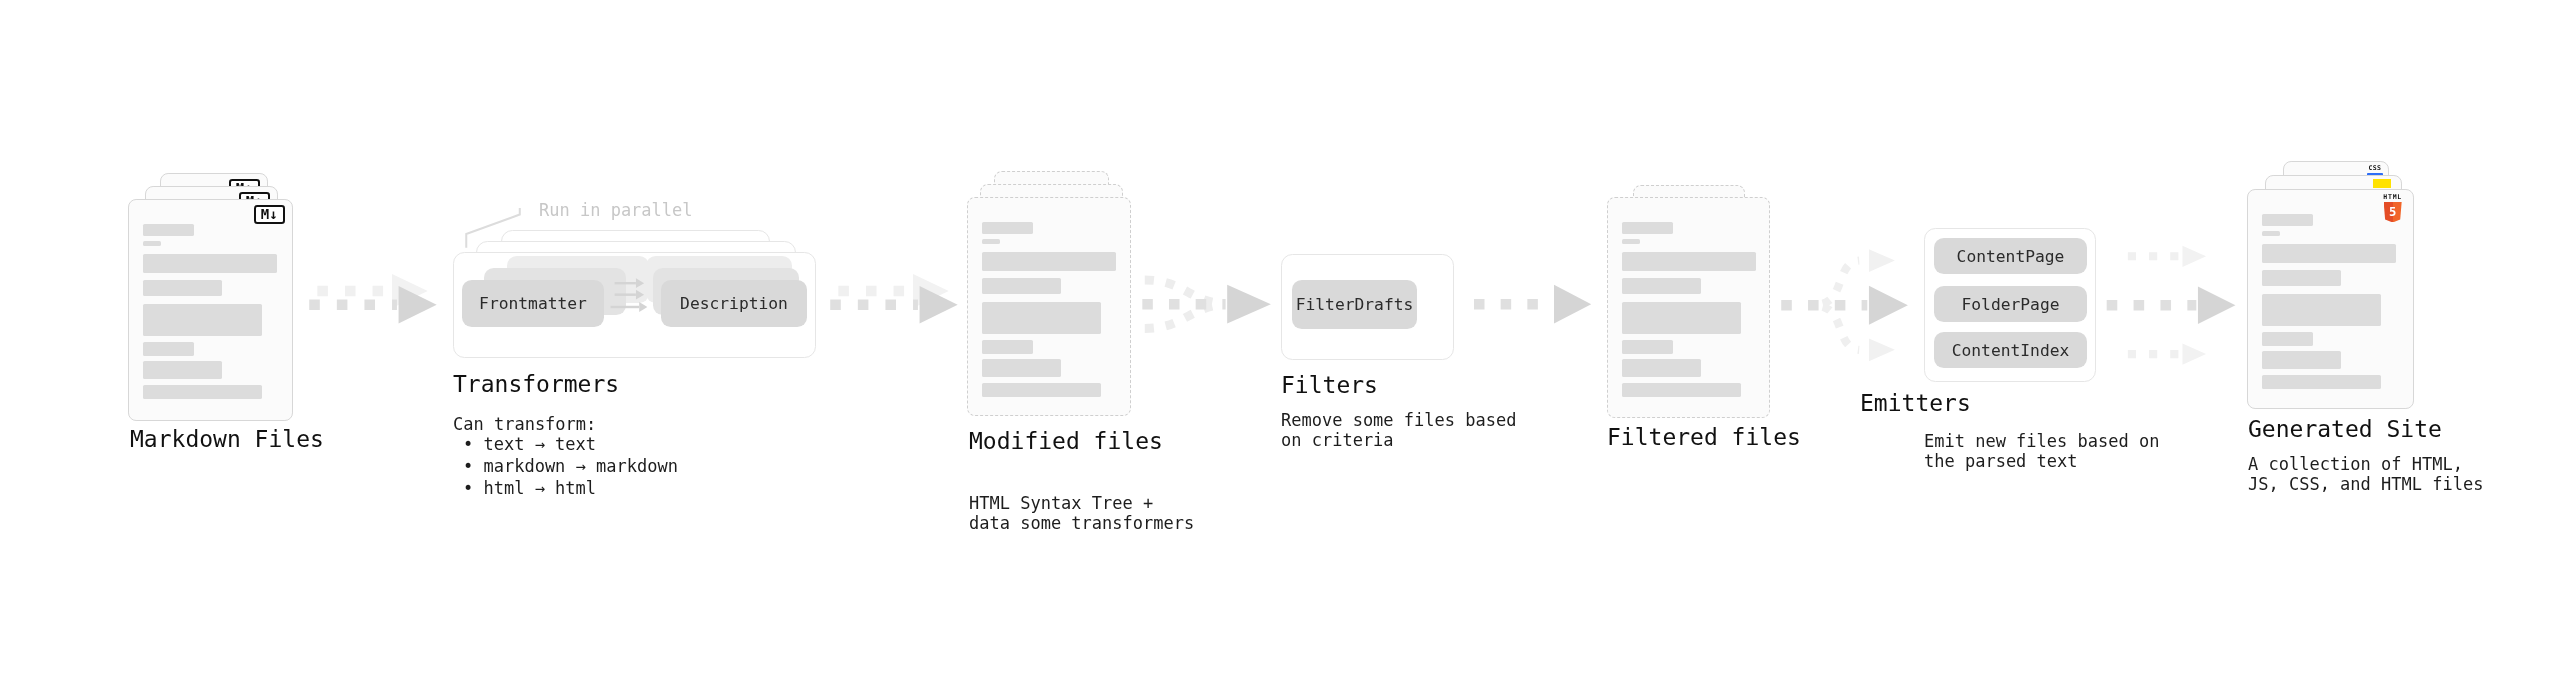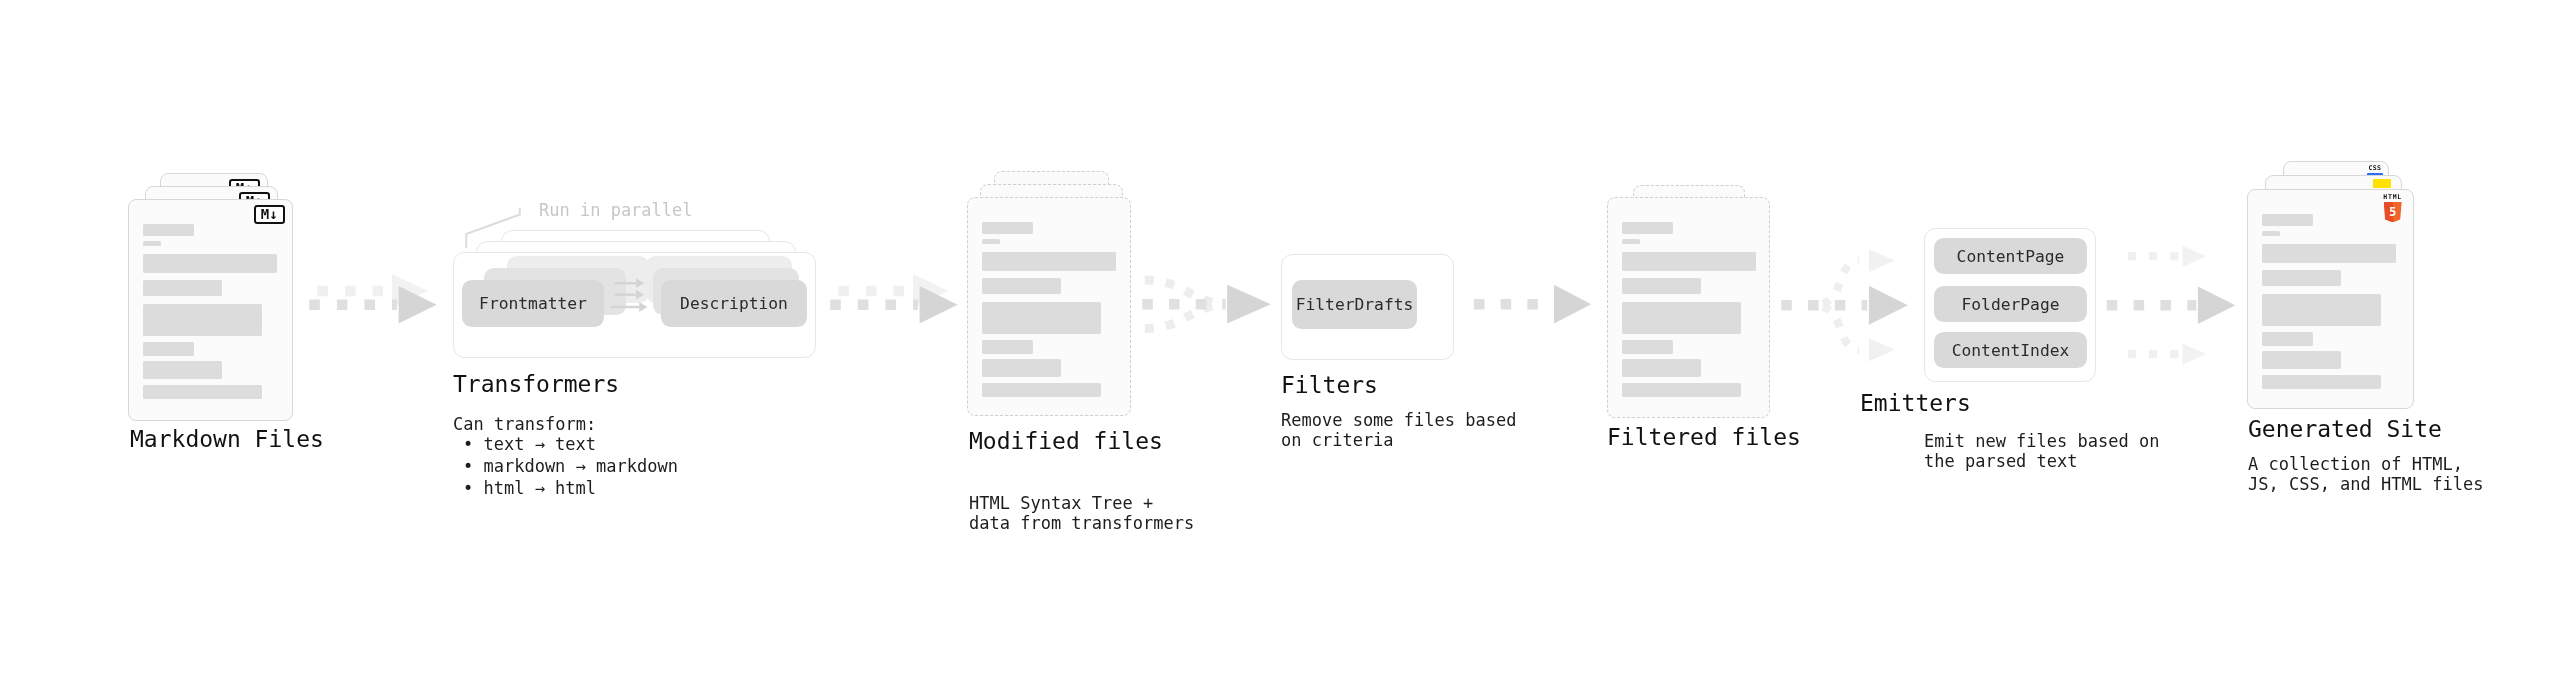--- a/index.html
+++ b/index.html
@@ -129,21 +129,21 @@
         <div class="bar" style="left: 14px; top: 54px; width: 134px; height: 18.7px;"></div>
         <div class="bar" style="left: 14px; top: 80px; width: 79px; height: 16.3px;"></div>
         <div class="bar" style="left: 14px; top: 104px; width: 119px; height: 32px;"></div>
         <div class="bar" style="left: 14px; top: 142px; width: 51px; height: 14px;"></div>
         <div class="bar" style="left: 14px; top: 161px; width: 79px; height: 18px;"></div>
         <div class="bar" style="left: 14px; top: 185px; width: 119px; height: 14px;"></div>
       </div>
     <div class="title" style="left:969px;top:430px;">Modified files</div>
     <div class="body-text" style="left:969px;top:493px;">
       <div>HTML Syntax Tree +</div>
-      <div>data from transformers</div>
+      <div>data some transformers</div>
     </div>
   </div>
 
   <svg class="abs" style="left:1138px;top:267px;" width="138" height="76" viewBox="0 0 170 94">
     <path d="M8,16 C55,16 64,42 102,45" fill="none" stroke="#ededed" stroke-width="11" stroke-dasharray="11 15"></path>
     <path d="M8,76 C55,76 64,50 102,47" fill="none" stroke="#ededed" stroke-width="11" stroke-dasharray="11 15"></path>
     <line x1="5" y1="46" x2="108" y2="46" stroke="#e0e0e0" stroke-width="13" stroke-dasharray="13 20"></line>
     <polygon points="110,22 164,46 110,70" fill="#d5d5d5"></polygon>
   </svg>
 

